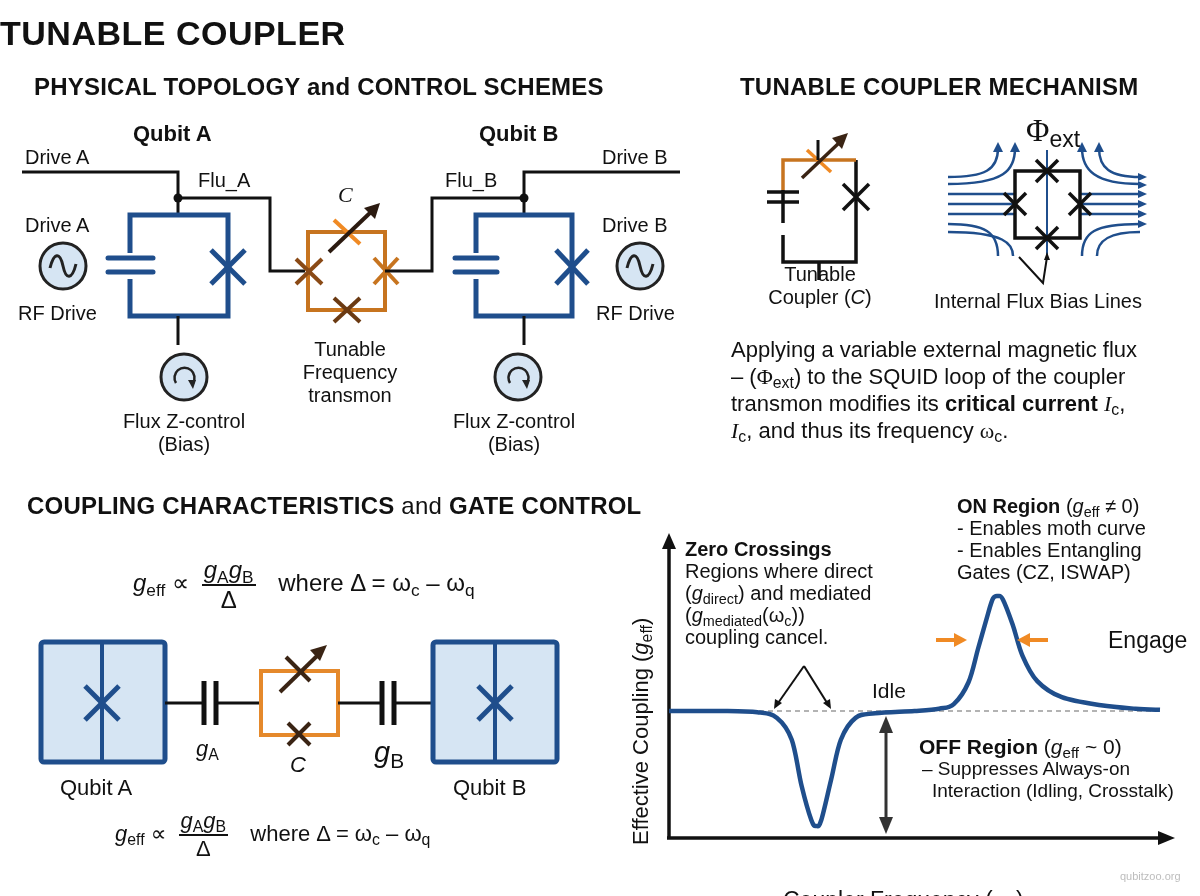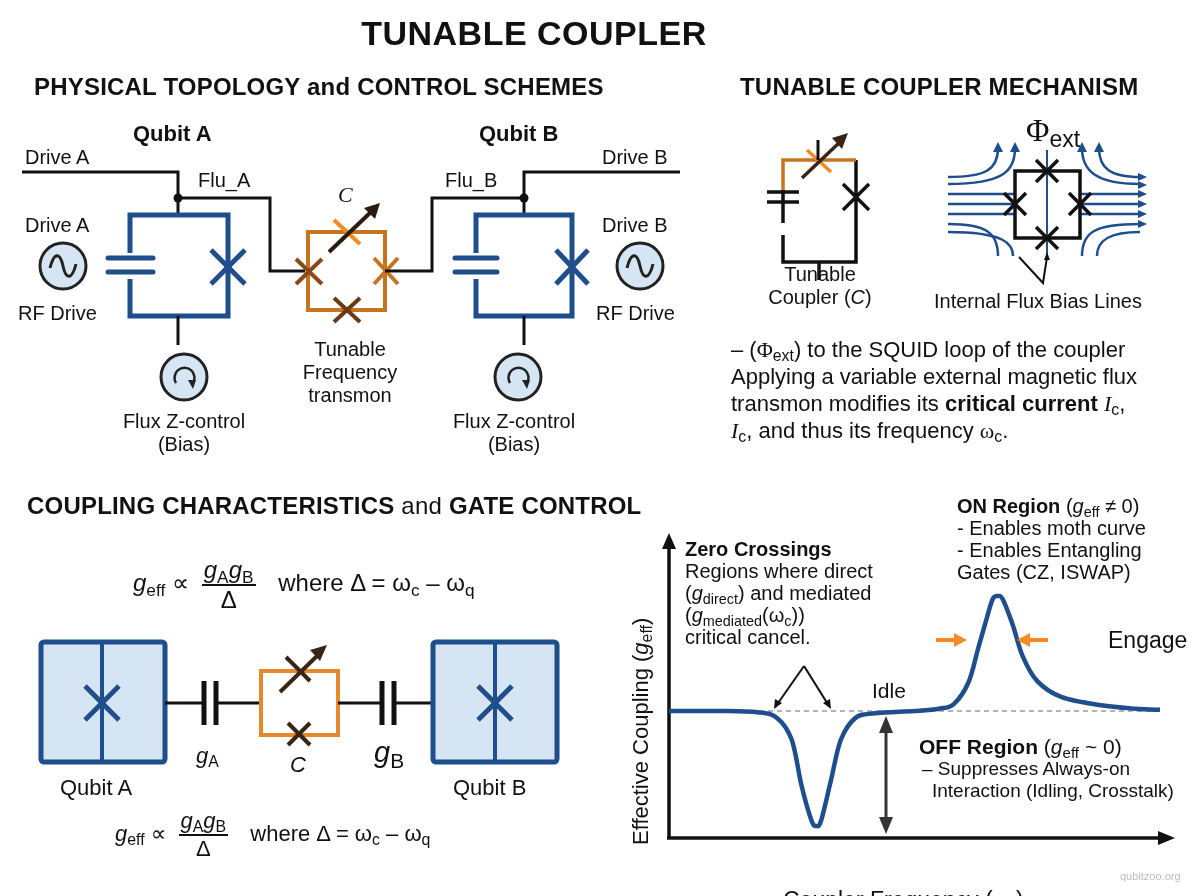--- a/index.html
+++ b/index.html
@@ -15,21 +15,21 @@
   sub { font-size:0.72em; vertical-align:-0.28em; line-height:0; }
   .serif { font-family:"Liberation Serif", serif; }
   svg { position:absolute; left:0; top:0; overflow:visible; }
   .para { font-size:22px; line-height:27px; width:460px; }
   .note { font-size:20px; line-height:22px; }
   .watermark { font-size:11px; color:#bdbdbd; }
 </style>
 </head>
 <body>
 
-<div class="abs h-title" style="left:0;width:1068px;top:14px;text-align:center;">TUNABLE COUPLER</div>
+<div class="abs h-title" style="left:0;width:1068px;top:14px;">TUNABLE COUPLER</div>
 
 <div class="abs h-sec" style="left:34px;top:73px;">PHYSICAL TOPOLOGY and CONTROL SCHEMES</div>
 
 <svg width="1200" height="896">
 
   <path d="M22 172 L178 172 L178 198" fill="none" stroke="#111" stroke-width="3"></path>
   <circle cx="178" cy="198" r="4.5" fill="#111"></circle>
   <path d="M178 198 L270 198 L270 271 L305 271" fill="none" stroke="#111" stroke-width="3"></path>
 
   <g>
@@ -189,22 +189,22 @@
 </svg>
 
 <div class="abs lbl lbl-c" style="left:745px;top:263px;width:150px;">
   <div>Tunable</div>
   <div><span>Coupler (</span><span class="it">C</span><span>)</span></div>
 </div>
 <div class="abs serif" style="left:1026px;top:112px;font-size:32px;"><span>Φ</span><sub style="font-family:'Liberation Sans',sans-serif;">ext</sub></div>
 <div class="abs lbl" style="left:934px;top:290px;">Internal Flux Bias Lines</div>
 
 <div class="abs para" style="left:731px;top:336px;">
+  <div>Applying a variable external magnetic flux</div>
   <div><span>– (</span><span class="serif">Φ</span><sub>ext</sub><span>) to the SQUID loop of the coupler</span></div>
-  <div>Applying a variable external magnetic flux</div>
   <div><span>transmon modifies its </span><span class="bold">critical current</span> <span class="it serif">I</span><sub>c</sub><span>,</span></div>
   <div><span class="it serif">I</span><sub>c</sub><span>, and thus its frequency </span><span class="serif">ω</span><sub>c</sub><span>.</span></div>
 </div>
 
 <div class="abs h-sec" style="left:27px;top:492px;"><span>COUPLING CHARACTERISTICS</span><span style="font-weight:normal;"> and </span><span>GATE CONTROL</span></div>
 
 <div class="abs" style="left:133px;top:556px;font-size:24px;">
   <span class="it">g</span><sub>eff</sub>
   <span>∝</span>
   <span style="display:inline-block;vertical-align:middle;text-align:center;margin:0 6px;">
@@ -238,21 +238,21 @@
   <line x1="394" y1="681" x2="394" y2="725" stroke="#111" stroke-width="5"></line>
   <line x1="394" y1="703" x2="433" y2="703" stroke="#111" stroke-width="3"></line>
   <g>
     <rect x="433" y="642" width="124" height="120" rx="3" fill="#d6e5f3" stroke="#1f4e8c" stroke-width="5"></rect>
     <line x1="495" y1="642" x2="495" y2="762" stroke="#1f4e8c" stroke-width="4"></line>
     <line x1="478" y1="686" x2="512" y2="720" stroke="#1f4e8c" stroke-width="5"></line>
     <line x1="512" y1="686" x2="478" y2="720" stroke="#1f4e8c" stroke-width="5"></line>
   </g>
 </svg>
 
-<div class="abs" style="left:196px;top:736px;font-size:22px;margin-top:7px;"><span class="it">g</span><sub>A</sub></div>
+<div class="abs" style="left:196px;top:736px;font-size:22px;"><span class="it">g</span><sub>A</sub></div>
 <div class="abs" style="left:374px;top:736px;font-size:29px;"><span class="it">g</span><sub>B</sub></div>
 <div class="abs it" style="left:290px;top:752px;font-size:22px;">C</div>
 <div class="abs" style="left:60px;top:775px;font-size:22px;">Qubit A</div>
 <div class="abs" style="left:453px;top:775px;font-size:22px;">Qubit B</div>
 
 <div class="abs" style="left:115px;top:808px;font-size:22px;">
   <span class="it">g</span><sub>eff</sub>
   <span>∝</span>
   <span style="display:inline-block;vertical-align:middle;text-align:center;margin:0 6px;">
     <span style="display:block;border-bottom:2px solid #111;padding:0 2px;"><span class="it">g</span><sub>A</sub><span class="it">g</span><sub>B</sub></span>
@@ -289,21 +289,21 @@
 <div class="abs" style="left:628px;top:845px;width:30px;height:0;">
   <div style="position:absolute;left:0;top:0;transform:rotate(-90deg);transform-origin:0 0;white-space:nowrap;font-size:22px;"><span>Effective Coupling (</span><span class="it">g</span><sub>eff</sub><span>)</span></div>
 </div>
 <div class="abs" style="left:783px;top:850px;font-size:23px;margin-top:37px;"><span>Coupler Frequency (</span><span class="serif">ω</span><sub>c</sub><span>)</span></div>
 
 <div class="abs note" style="left:685px;top:538px;">
   <div class="bold">Zero Crossings</div>
   <div>Regions where direct</div>
   <div><span>(</span><span class="it">g</span><sub>direct</sub><span>) and mediated</span></div>
   <div><span>(</span><span class="it">g</span><sub>mediated</sub><span>(ω</span><sub>c</sub><span>))</span></div>
-  <div>critical cancel.</div>
+  <div>coupling cancel.</div>
 </div>
 
 <div class="abs note" style="left:957px;top:495px;">
   <div><span class="bold">ON Region</span><span> (</span><span class="it">g</span><sub>eff</sub><span> ≠ 0)</span></div>
   <div>- Enables moth curve</div>
   <div>- Enables Entangling</div>
   <div>Gates (CZ, ISWAP)</div>
 </div>
 
 <div class="abs" style="left:1108px;top:627px;font-size:23px;">Engage</div>

